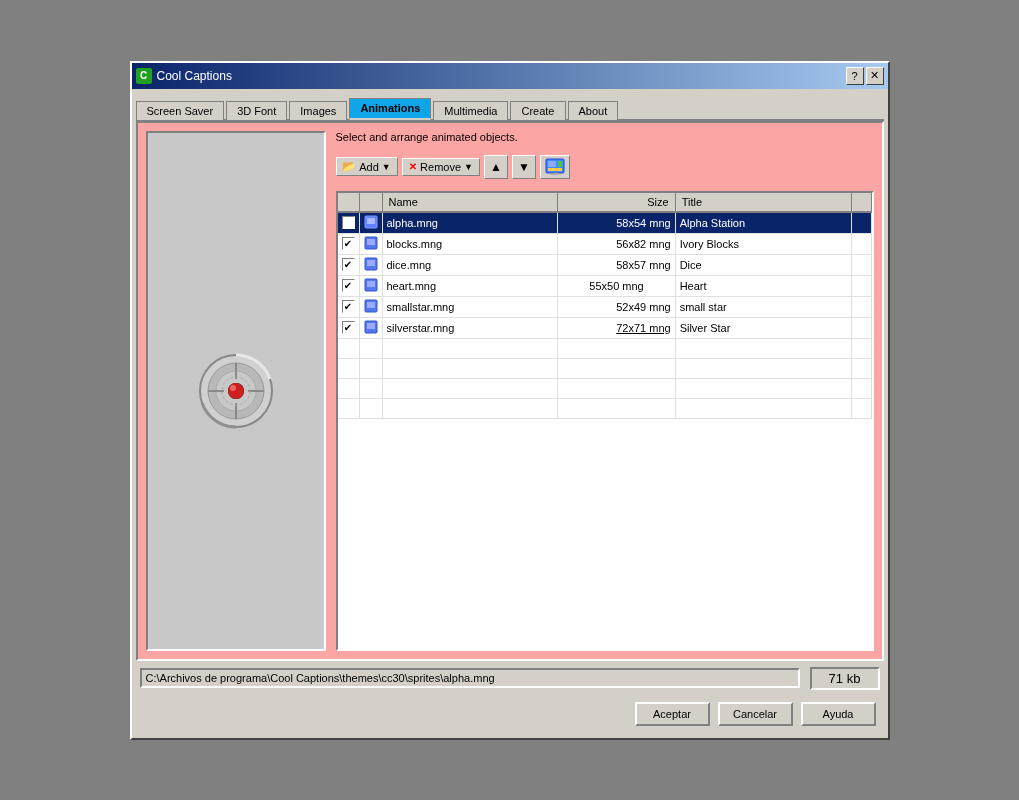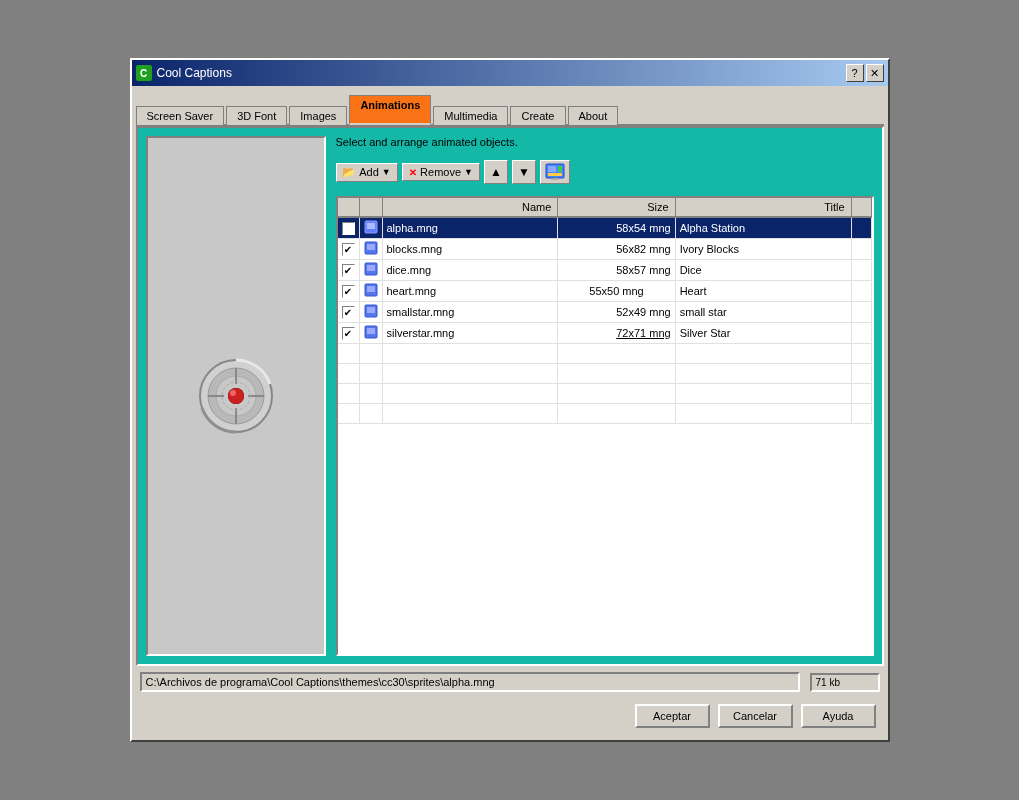--- a/index.html
+++ b/index.html
@@ -96,31 +96,31 @@
       border: 1px solid #808080;
       border-bottom: none;
       margin-right: 2px;
       cursor: pointer;
       font-size: 11px;
       position: relative;
       top: 1px;
     }
 
     .tab.active {
-      background: #f97316;
+      background: #0ea5e9;
       border-color: #808080;
       border-bottom: 2px solid #d4d0c8;
       font-weight: bold;
       z-index: 1;
-      padding-bottom: 12px;
+      padding-bottom: 4px;
     }
 
     
     .main-panel {
-      background: #14b8a6;
+      background: #fca5a5;
       border: 2px solid;
       border-color: #808080 #ffffff #ffffff #808080;
       padding: 8px;
       display: flex;
       gap: 10px;
       min-height: 540px;
     }
 
     
     .preview-box {
@@ -218,21 +218,21 @@
     }
 
     .data-table thead tr {
       background: #d4d0c8;
     }
 
     .data-table th {
       border-right: 1px solid #808080;
       border-bottom: 2px solid #808080;
       padding: 3px 6px;
-      text-align: right;
+      text-align: left;
       font-weight: normal;
       background: #d4d0c8;
     }
 
     .data-table td {
       border-right: 1px solid #e0e0e0;
       border-bottom: 1px solid #e0e0e0;
       padding: 2px 4px;
       vertical-align: middle;
     }
@@ -294,22 +294,22 @@
       padding: 2px 4px;
       font-size: 11px;
     }
 
     .status-size {
       width: 70px;
       border: 2px solid;
       border-color: #808080 #ffffff #ffffff #808080;
       background: #d4d0c8;
       padding: 2px 4px;
-      font-size: 10px;
-      text-align: left;
+      font-size: 13px;
+      text-align: center;
     }
 
     
     .bottom-buttons {
       display: flex;
       justify-content: flex-end;
       gap: 8px;
       padding: 8px;
     }
 

